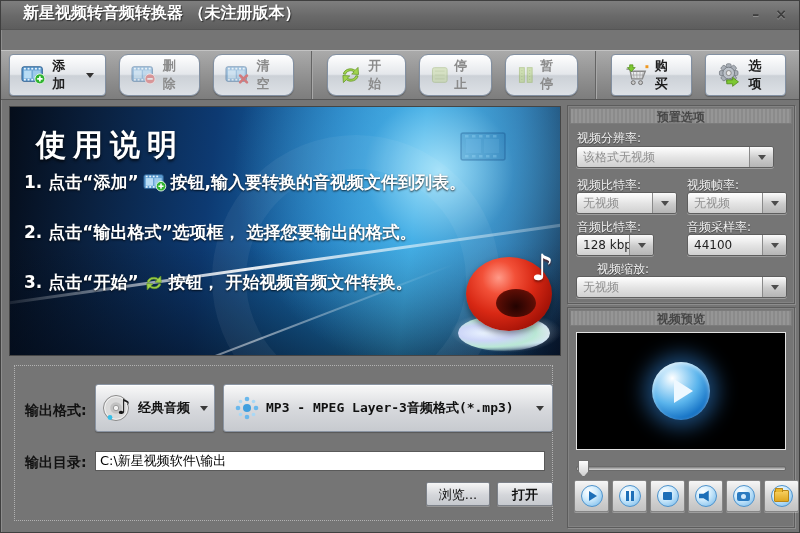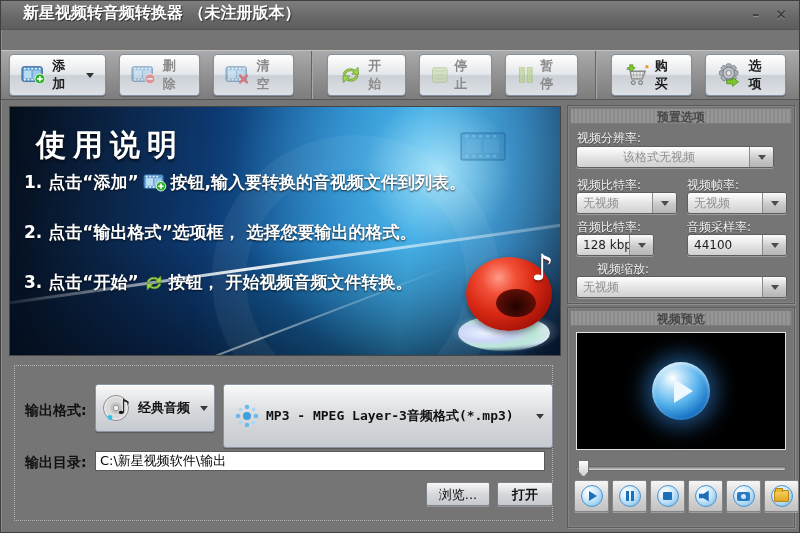--- a/index.html
+++ b/index.html
@@ -10,21 +10,21 @@
   .title-text{position:absolute;left:10px;top:2px;color:#fff;font-weight:bold;font-size:16px;text-shadow:1px 1px 1px rgba(0,0,0,.55);white-space:nowrap;margin-left:12px;}
   .win-controls{position:absolute;right:12px;top:5px;display:flex;gap:16px;}
   .win-btn{color:#3e3e3e;font-weight:bold;font-size:14px;line-height:16px;cursor:default;text-shadow:0 1px 0 rgba(255,255,255,.25);}
   
   .menubar{position:absolute;left:0;top:28px;right:0;height:20px;background:#6f6f6f;border-bottom:1px solid #5e5e5e;display:flex;align-items:center;padding-left:4px;}
   .menu-item{color:#fff;font-size:12px;padding:2px 9px;text-shadow:0 1px 1px rgba(0,0,0,.4);}
   
   .toolbar{position:absolute;left:0;top:49px;right:0;height:50px;background:linear-gradient(#aaaaaa,#909090 55%,#7d7d7d);border-top:1px solid #c3c3c3;border-bottom:1px solid #565656;display:flex;align-items:center;padding-left:8px;box-sizing:border-box;}
   .tb-sep{width:1px;height:48px;background:#646464;border-right:1px solid #a8a8a8;margin:0 14px 0 4px;}
   .tb-btn{height:40px;display:flex;align-items:center;gap:6px;padding:0 11px;margin-right:13px;border:1px solid #8290a2;border-radius:4px;background:linear-gradient(#ffffff,#e4e7eb 48%,#ccd1d7 52%,#dde1e6);box-shadow:0 1px 1px rgba(0,0,0,.25), inset 0 1px 0 #fff;font-size:13px;font-weight:bold;color:#1d1d1d;cursor:default;}
-  .tb-btn.disabled{color:#8b8b8b;}
+  .tb-btn.disabled{color:#8b8b8b;border-radius:9px;}
   .tb-btn.disabled .ticon{opacity:.5;}
   .tb-btn .caret{width:0;height:0;border-left:4px solid transparent;border-right:4px solid transparent;border-top:5px solid #333;margin-left:3px;}
   .ticon{display:block;}
   
   .instr{position:absolute;left:8px;top:105px;width:552px;height:250px;border:1px solid #454545;box-sizing:border-box;overflow:hidden;
     background:
       radial-gradient(circle at 78% 26%, rgba(170,230,252,.95) 0%, rgba(90,190,240,.5) 16%, rgba(60,160,225,0) 44%),
       linear-gradient(to bottom, rgba(0,0,0,0) 55%, rgba(2,8,20,.55) 100%),
       linear-gradient(97deg,#050d1a 0%,#0a2140 16%,#0d3a72 36%,#1b76ba 58%,#2fa0dc 72%,#1c5c94 88%,#0b1e3a 100%);}
   .reel{position:absolute;right:60px;top:28px;width:220px;height:220px;border-radius:50%;border:34px solid rgba(255,255,255,.055);}
@@ -46,42 +46,42 @@
     background:radial-gradient(ellipse at 50% 62%,#230301 0%,#580d05 62%,#8a1408 100%);}
   .disc .note{position:absolute;top:-8px;right:4px;color:#fff;font-size:36px;font-weight:bold;text-shadow:0 2px 2px rgba(100,15,8,.65);}
   .disc .note::before{content:"\266A";}
   
   .outpanel{position:absolute;left:13px;top:364px;width:539px;height:156px;border:1px dotted #b2b2b2;box-sizing:border-box;}
   .out-label{position:absolute;font-size:14px;font-weight:bold;color:#111;}
   .fmt-label{left:10px;top:36px;}
   .dir-label{left:10px;top:88px;}
   .big-dd{position:absolute;display:flex;align-items:center;border:1px solid #8a94a2;border-radius:3px;background:linear-gradient(#f9f9f9,#d6d8dc 55%,#c7cacf 100%);box-shadow:0 1px 1px rgba(0,0,0,.25), inset 0 1px 0 #fff;cursor:default;}
   .dd-a{left:80px;top:18px;width:120px;height:48px;padding:0 6px;gap:4px;box-sizing:border-box;}
-  .dd-b{left:208px;top:18px;width:330px;height:64px;padding:0 8px;gap:4px;box-sizing:border-box;}
+  .dd-b{left:208px;top:18px;width:330px;height:48px;padding:0 8px;gap:4px;box-sizing:border-box;}
   .big-dd .bval{font-size:13px;font-weight:bold;color:#111;flex:1;white-space:nowrap;overflow:hidden;}
   .dd-b .bval{font-family:"DejaVu Sans Mono","Liberation Mono",monospace;font-size:13px;}
   .big-dd .caret{width:0;height:0;border-left:4px solid transparent;border-right:4px solid transparent;border-top:5px solid #3a3a3a;}
   .dir-input{position:absolute;left:80px;top:85px;width:450px;height:20px;border:1px solid #5a5a5a;background:#fff;font-size:13px;padding:0 4px;box-sizing:border-box;font-family:inherit;}
   .sm-btn{position:absolute;height:24px;border:1px solid #7d828a;border-radius:2px;background:linear-gradient(#f6f6f6,#d4d6da 55%,#c6c9ce);box-shadow:0 1px 0 rgba(255,255,255,.35), 0 1px 1px rgba(0,0,0,.2);font-size:13px;color:#111;text-align:center;line-height:22px;cursor:default;font-family:inherit;}
   .browse-btn{left:411px;top:116px;width:64px;}
   .open-btn{left:482px;top:116px;width:56px;font-weight:bold;}
   
   .group{position:absolute;border:1px solid #5c5c5c;box-shadow:1px 1px 0 rgba(255,255,255,.18), inset 0 0 0 1px rgba(255,255,255,.10);box-sizing:border-box;}
   .g-presets{left:566px;top:104px;width:228px;height:199px;}
   .g-preview{left:566px;top:306px;width:228px;height:221px;}
   .g-header{position:absolute;left:2px;right:2px;top:2px;height:16px;color:#474747;font-size:12px;font-weight:bold;text-align:center;line-height:16px;
     background:repeating-linear-gradient(90deg,#969696 0 2px,#8b8b8b 2px 4px);border:1px solid #7c7c7c;box-sizing:border-box;}
   .p-label{position:absolute;color:#f4f4f4;font-size:12px;text-shadow:0 1px 1px rgba(0,0,0,.5);white-space:nowrap;}
   .dd{position:absolute;height:22px;border:1px solid #5e5e5e;border-radius:3px;background:linear-gradient(#ffffff,#e3e3e3 55%,#d0d0d0);display:flex;align-items:center;box-shadow:0 1px 0 rgba(255,255,255,.3);cursor:default;box-sizing:border-box;}
   .dd .val{flex:1;font-size:12px;color:#1e1e1e;padding:0 6px;white-space:nowrap;overflow:hidden;}
   .dd.off .val{color:#8f8f8f;}
   .dd .arrow-btn{width:23px;align-self:stretch;border-left:1px solid #8a8a8a;border-radius:0 2px 2px 0;background:linear-gradient(#fbfbfb,#cbcbcb 55%,#b5b5b5);display:flex;align-items:center;justify-content:center;}
   .dd .arrow-btn i{width:0;height:0;border-left:4px solid transparent;border-right:4px solid transparent;border-top:5px solid #4c4c4c;}
   
-  .lab-res{left:9px;top:24px;} .dd-res{left:8px;top:40px;width:198px;padding-left:40px;}
+  .lab-res{left:9px;top:24px;} .dd-res{left:8px;top:40px;width:198px;}
   .lab-vbr{left:9px;top:71px;} .lab-vfr{left:119px;top:71px;}
   .dd-vbr{left:8px;top:86px;width:101px;} .dd-vfr{left:119px;top:86px;width:100px;}
   .lab-abr{left:9px;top:113px;} .lab-asr{left:119px;top:113px;}
   .dd-abr{left:8px;top:128px;width:78px;} .dd-asr{left:119px;top:128px;width:100px;}
   .lab-scale{left:9px;top:155px;margin-left:20px;} .dd-scale{left:8px;top:170px;width:211px;}
   
   .video-box{position:absolute;left:8px;top:24px;width:210px;height:118px;background:#000;border:1px solid #e2e2e2;box-sizing:border-box;display:flex;align-items:center;justify-content:center;}
   .play-big{position:relative;width:58px;height:58px;border-radius:50%;cursor:pointer;
     background:radial-gradient(circle at 35% 28%,#ffffff 0%,#c2e5fa 16%,#5ab4ec 46%,#1a77c8 72%,#0a4f9a 100%);
     box-shadow:0 0 20px 8px rgba(50,130,210,.55), inset 0 2px 4px rgba(255,255,255,.7);}

